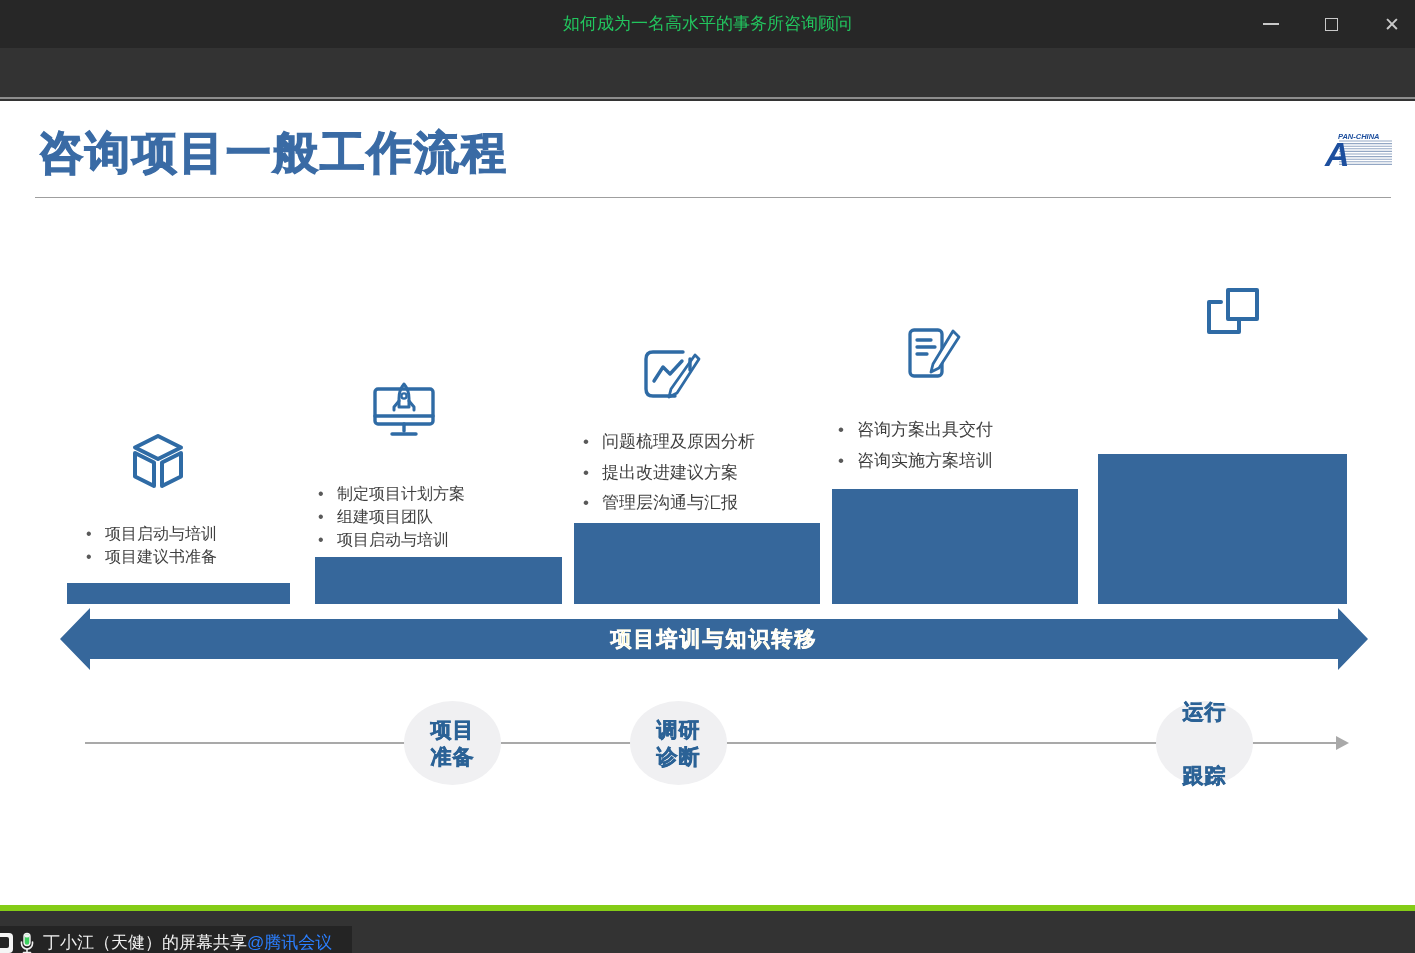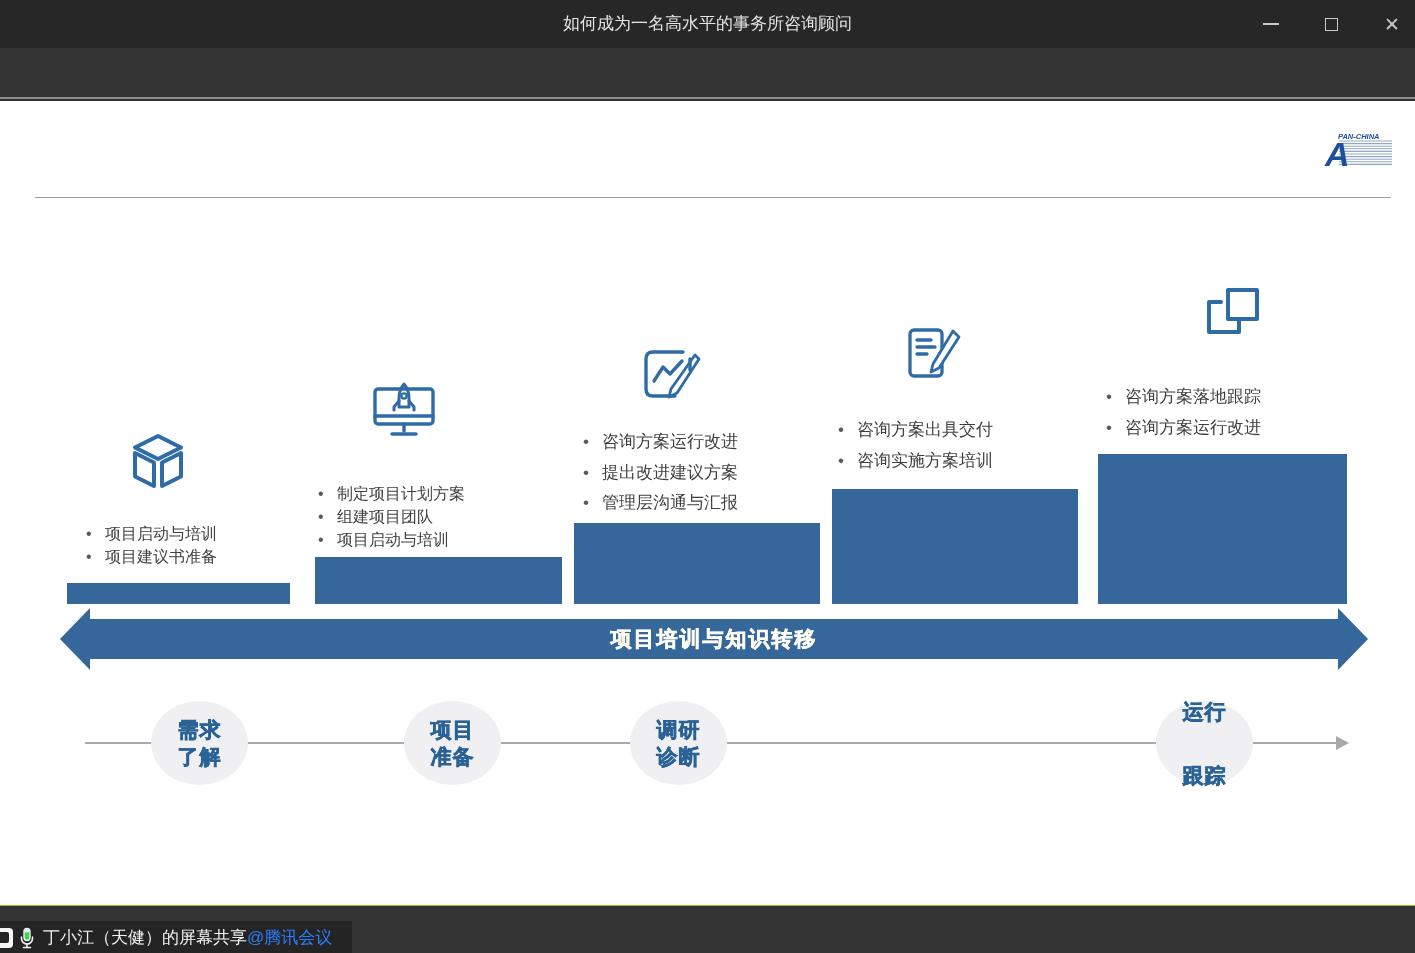--- a/index.html
+++ b/index.html
@@ -2,21 +2,21 @@
 <html><head>
 <meta charset="utf-8">
 <style>
   * { margin:0; padding:0; box-sizing:border-box; }
   html,body { width:1415px; height:953px; overflow:hidden; }
   body { font-family:"Liberation Sans","DejaVu Sans",sans-serif; background:#333333; position:relative; }
 
   
   .titlebar { position:absolute; left:0; top:0; width:1415px; height:48px; background:#272727; }
   .titlebar-text { position:absolute; left:0; right:0; top:0; height:48px; line-height:48px;
-                   text-align:center; color:#e5e5e5; font-size:17px; }
+                   text-align:center; color:#22c55e; font-size:17px; }
   .winbtn { position:absolute; top:0; width:40px; height:48px; display:flex; align-items:center;
             justify-content:center; color:#c9c9c9; cursor:default; }
   .btn-min { left:1251px; } .btn-max { left:1311px; } .btn-close { left:1372px; font-size:19px; }
   .min-shape { width:16px; height:2px; background:#c9c9c9; }
   .max-shape { width:13px; height:13px; border:1.5px solid #c9c9c9; }
 
   .substrip { position:absolute; left:0; top:48px; width:1415px; height:51px; background:#333333;
               border-bottom:2px solid #8d8d8d; }
 
   
@@ -64,21 +64,21 @@
             border-left:13px solid #a9a9a9; }
   .tnode { position:absolute; top:600px; width:97px; height:84px; background:#f0f0f2;
            border-radius:50%; display:flex; flex-direction:column; align-items:center;
            justify-content:center; }
   .tnode span { color:#2B6296; font-size:21px; font-weight:bold; line-height:27px;
                 letter-spacing:1px; -webkit-text-stroke:0.6px #2B6296; }
   .tn1 { left:151px; } .tn2 { left:404px; } .tn3 { left:630px; } .tn4 { left:882px; } .tn5 { left:1156px;gap:37px; }
 
   
   .bottombar { position:absolute; left:0; top:905px; width:1415px; height:48px; background:#333333;
-               border-top:1px solid #84cc16; }
+               border-top:6px solid #84cc16; }
   .share-toast { position:absolute; left:0; top:15px; width:352px; height:33px; background:#242424;
                  display:flex; align-items:center; overflow:hidden; }
   .share-app-icon { position:relative; margin-left:-9px; width:22px; height:20px; background:#f5f5f5;
                     border-radius:4px; flex:0 0 auto; }
   .share-app-icon::after { content:""; position:absolute; left:7px; top:4px; width:11px; height:11px;
                     background:#242424; border-radius:2px; }
   .mic-icon { margin-left:6px; flex:0 0 auto; }
   .share-text { color:#f2f2f2; font-size:17px; margin-left:8px; white-space:nowrap; }
   .share-link { color:#2B7FFF; font-size:17px; white-space:nowrap; cursor:pointer;text-align:right; }
 </style>
@@ -93,20 +93,21 @@
   <div class="winbtn btn-max">
     <span class="max-shape"></span>
   </div>
   <div class="winbtn btn-close">✕</div>
 </div>
 
 <div class="substrip"></div>
 
 <div class="slide">
 
+  <div class="slide-title">咨询项目一般工作流程</div>
   <div class="title-rule"></div>
 
   <svg class="logo" viewBox="0 0 68 38">
     <g stroke="#93a7c4" stroke-width="1.1">
       <line x1="15" y1="10" x2="68" y2="10"></line>
         <line x1="15" y1="12.6" x2="68" y2="12.6"></line>
       <line x1="15" y1="15.2" x2="68" y2="15.2"></line>
         <line x1="15" y1="17.8" x2="68" y2="17.8"></line>
       <line x1="15" y1="20.4" x2="68" y2="20.4"></line>
         <line x1="15" y1="23" x2="68" y2="23"></line>
@@ -159,50 +160,42 @@
   <ul class="bullets bl-sm" style="left:86px; top:421px;">
     <li>项目启动与培训</li>
     <li>项目建议书准备</li>
   </ul>
   <ul class="bullets bl-sm" style="left:318px; top:381px;">
     <li>制定项目计划方案</li>
     <li>组建项目团队</li>
     <li>项目启动与培训</li>
   </ul>
   <ul class="bullets bl-lg" style="left:583px; top:326px;">
-    <li>咨询方案运行改进</li>
+    <li>问题梳理及原因分析</li>
     <li>提出改进建议方案</li>
     <li>管理层沟通与汇报</li>
   </ul>
   <ul class="bullets bl-lg" style="left:838px; top:314px;">
     <li>咨询方案出具交付</li>
     <li>咨询实施方案培训</li>
-  </ul>
-  <ul class="bullets bl-lg" style="left:1106px; top:281px;">
-    <li>咨询方案落地跟踪</li>
-    <li>咨询方案运行改进</li>
   </ul>
 
   <div class="bar bar1"></div>
   <div class="bar bar2"></div>
   <div class="bar bar3"></div>
   <div class="bar bar4"></div>
   <div class="bar bar5"></div>
 
   <div class="banner">
     <span class="banner-text">项目培训与知识转移</span>
   </div>
 
   <div class="timeline-line"></div>
   <div class="timeline-arrowhead"></div>
 
-  <div class="tnode tn1">
-    <span>需求</span>
-    <span>了解</span>
-  </div>
   <div class="tnode tn2">
     <span>项目</span>
     <span>准备</span>
   </div>
   <div class="tnode tn3">
     <span>调研</span>
     <span>诊断</span>
   </div>
   <div class="tnode tn5">
     <span>运行</span>

